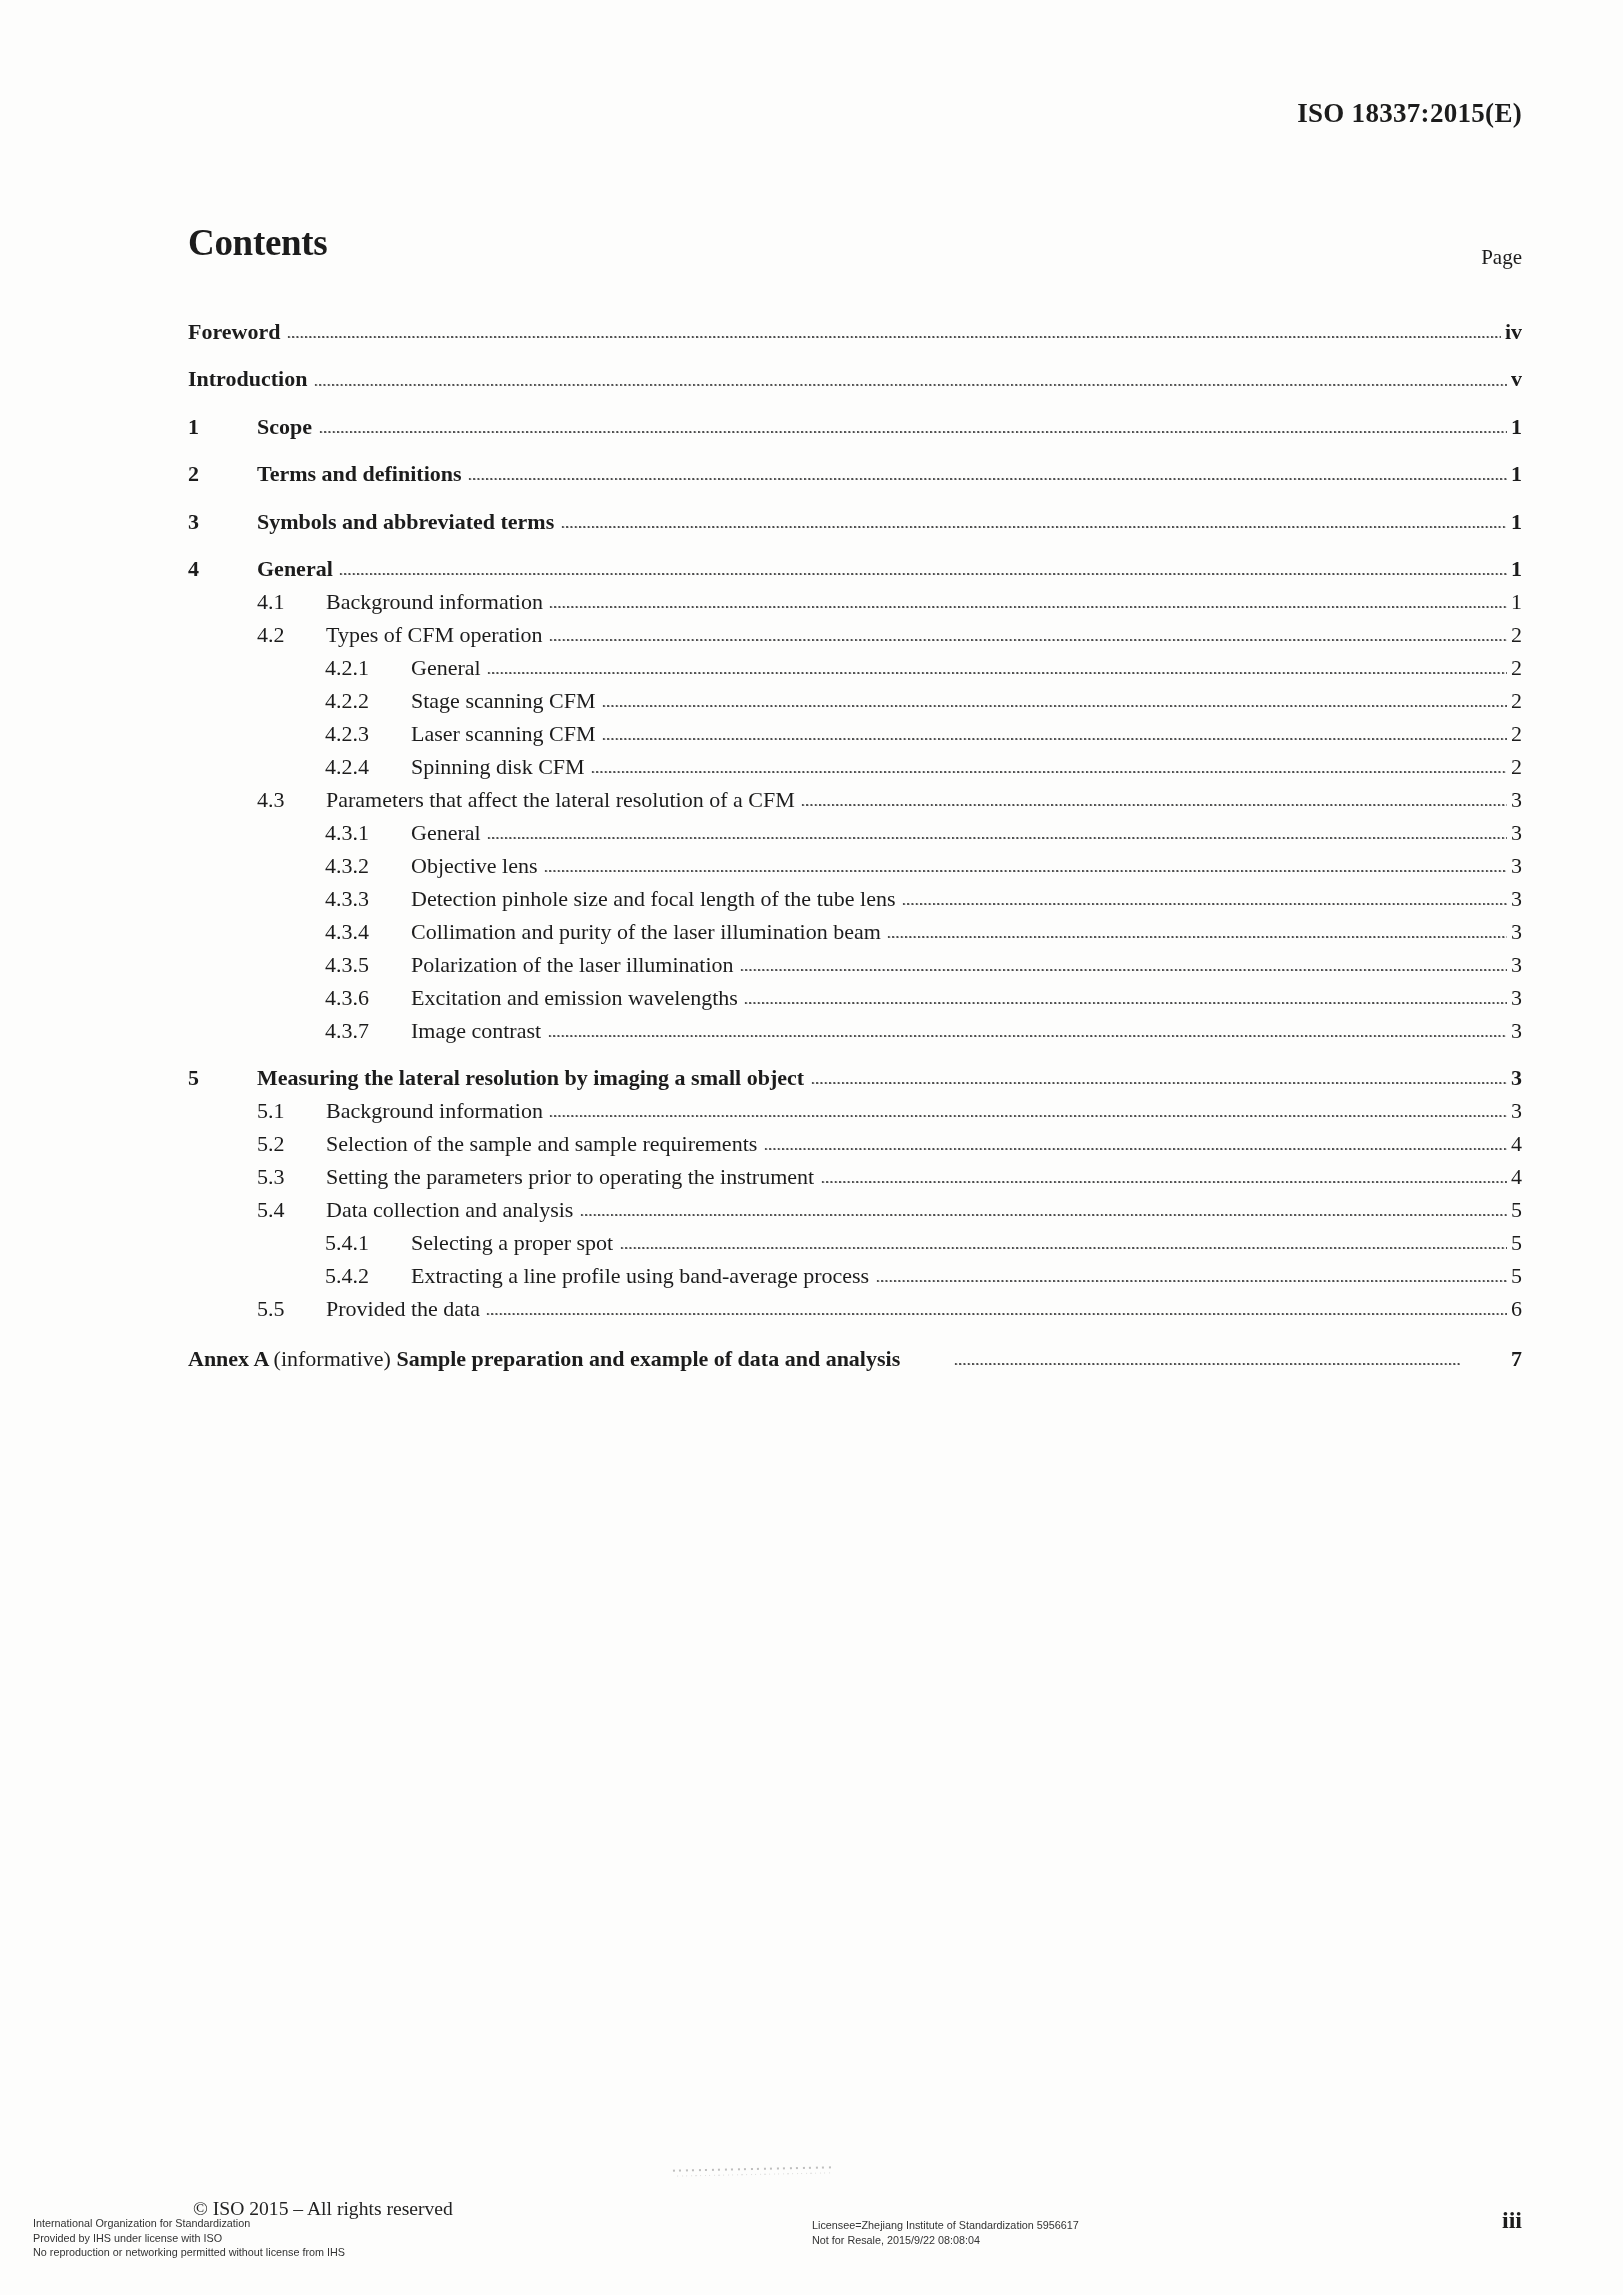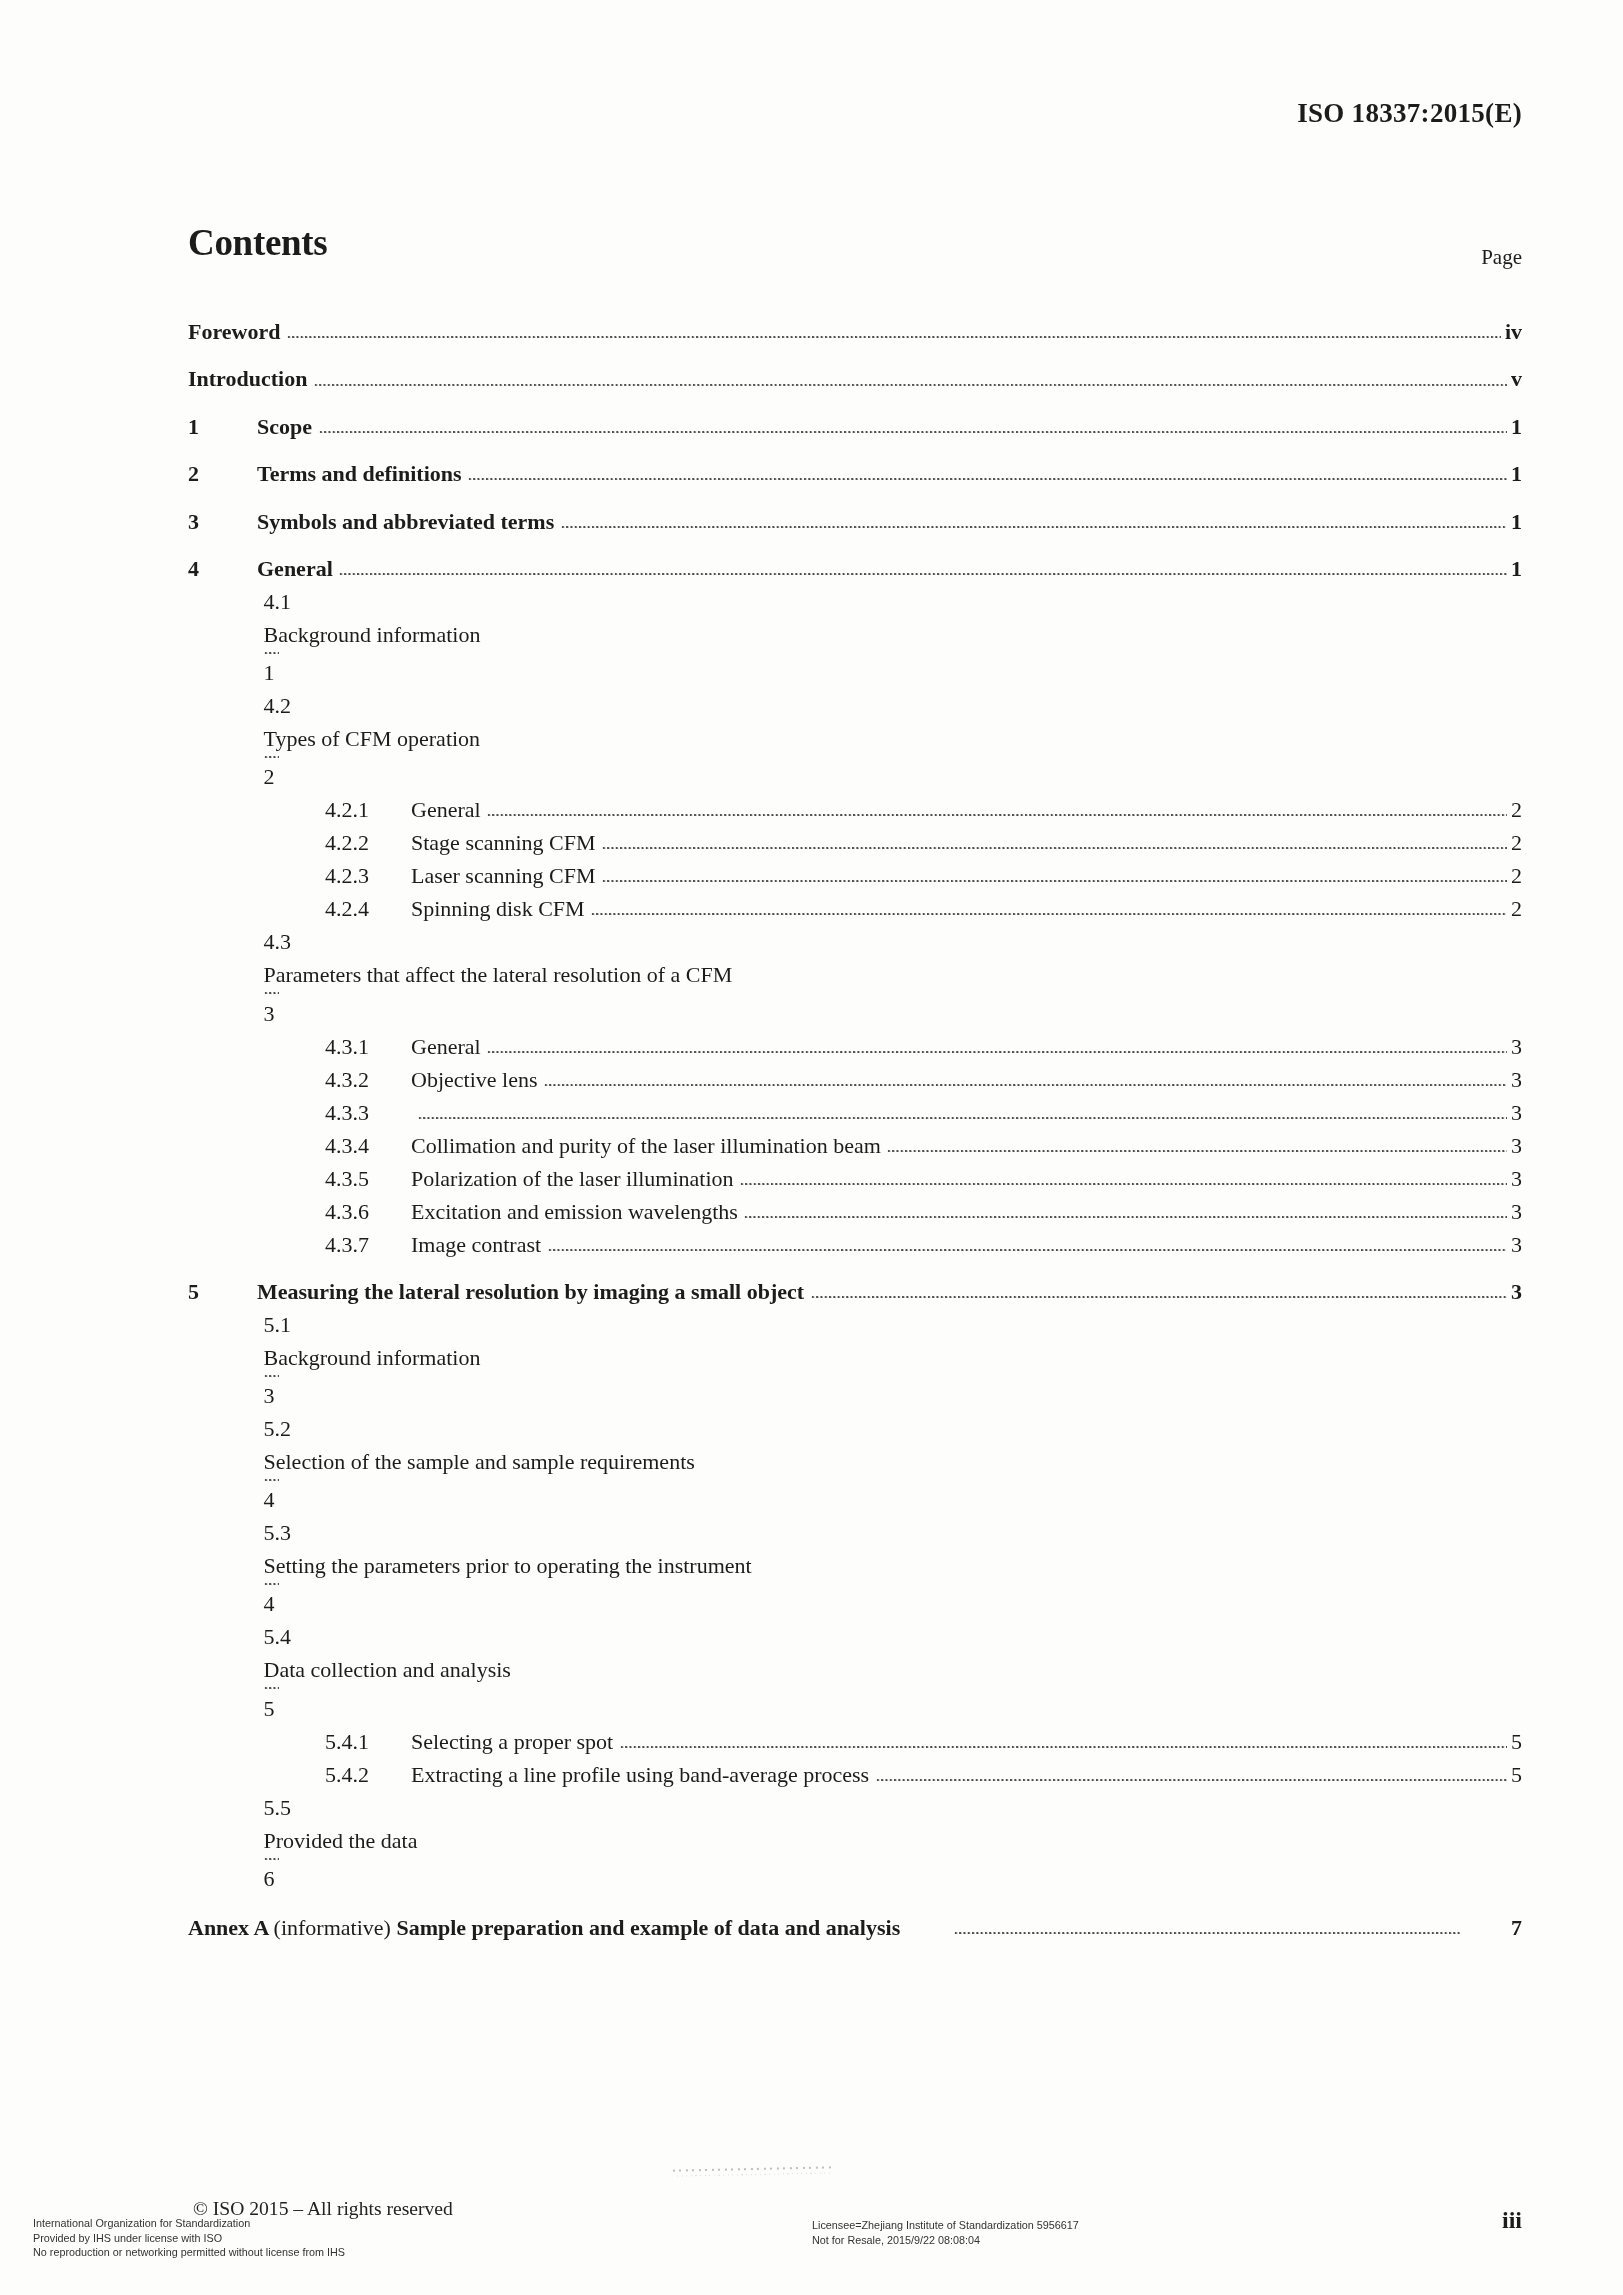--- a/index.html
+++ b/index.html
@@ -24,21 +24,21 @@
     font-size:21px;
   }
   .toc {
     position:absolute; left:188px; top:315px; width:1334px;
     font-size:22px;
   }
   .toc-row { display:flex; align-items:baseline; line-height:33px; }
   .toc-row.l0 { margin-top:14.4px; }
   .toc-row.first { margin-top:0; }
   .toc-row.group { margin-top:16.4px;gap:47px; }
-  .toc-row.l1 { padding-left:69px;flex-direction:column; }
+  .toc-row.l1 { padding-left:69px; }
   .toc-row.l2 { padding-left:137px; }
   .num { flex:none; }
   .l0 > .num { width:69px; }
   .l1 > .num { width:69px; }
   .l2 > .num { width:86px; }
   .bold { font-weight:bold; }
   .title { flex:none; white-space:nowrap; }
   .leader {
     flex:1 1 auto; min-width:15.7px;
     height:3.9px; margin:0 3.9px 1.3px 6.5px;
@@ -171,20 +171,21 @@
         <span class="pg">3</span>
       </div>
       <div class="toc-row l2">
         <span class="num">4.3.2</span>
         <span class="title"><span>Objective lens</span></span>
         <span class="leader"></span>
         <span class="pg">3</span>
       </div>
       <div class="toc-row l2">
         <span class="num">4.3.3</span>
+        <span class="title"><span>Detection pinhole size and focal length of the tube lens</span></span>
         <span class="leader"></span>
         <span class="pg">3</span>
       </div>
       <div class="toc-row l2">
         <span class="num">4.3.4</span>
         <span class="title"><span>Collimation and purity of the laser illumination beam</span></span>
         <span class="leader"></span>
         <span class="pg">3</span>
       </div>
       <div class="toc-row l2">

